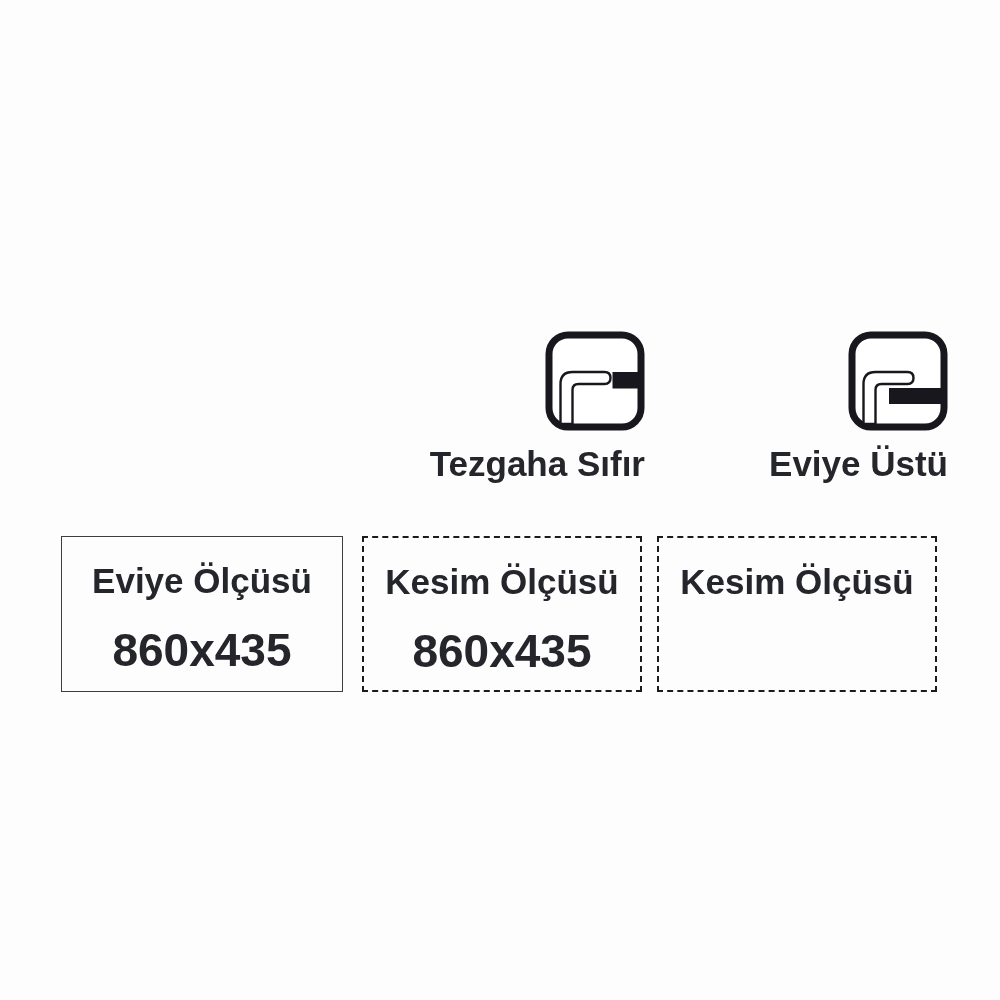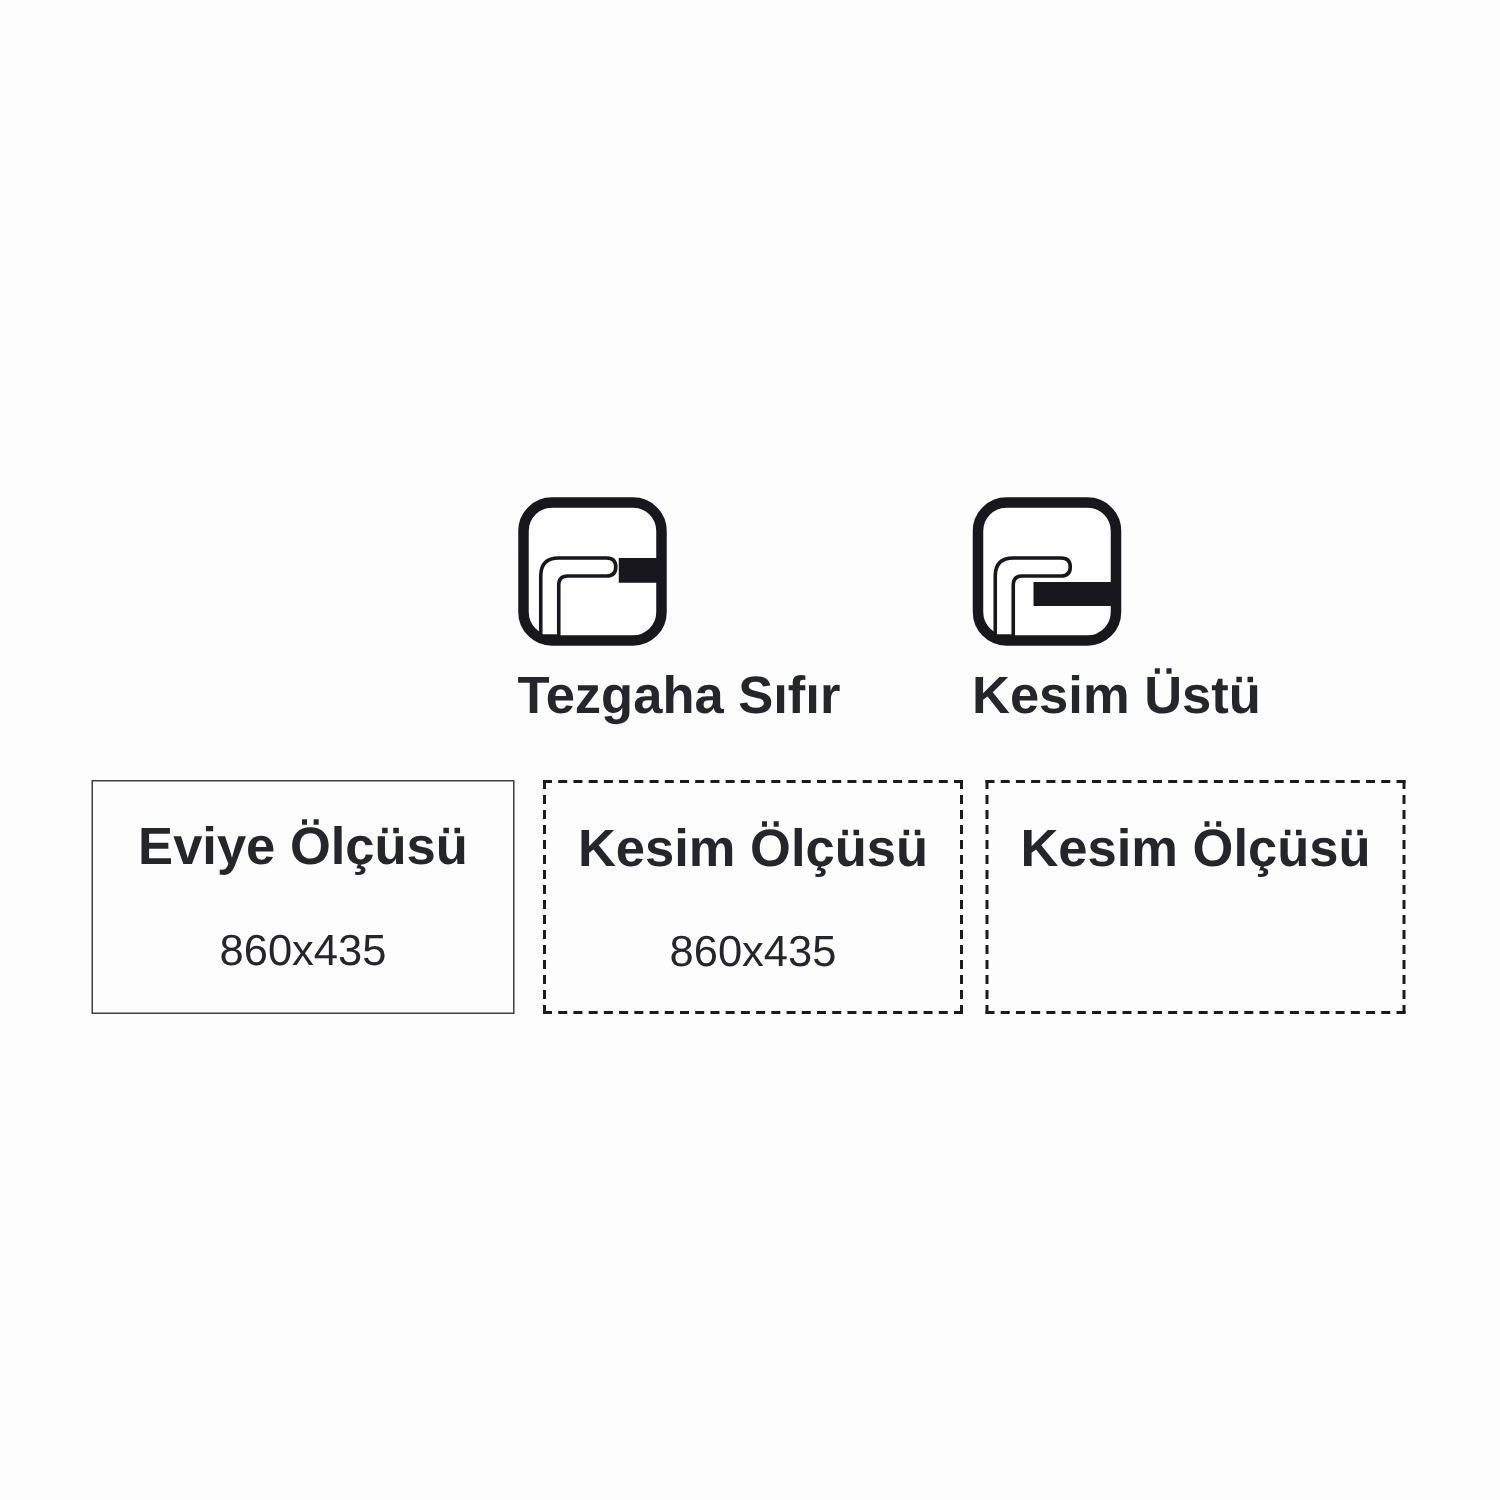--- a/index.html
+++ b/index.html
@@ -15,41 +15,41 @@
     font-family: "Liberation Sans", sans-serif;
     color: #25252c;
     overflow: hidden;
   }
   .mount {
     position: absolute;
     top: 331px;
     width: 300px;
     display: flex;
     flex-direction: column;
-    align-items: flex-start;
+    align-items: flex-end;
   }
   .mount-1 { left: 345px; }
   .mount-2 { left: 648px; }
   .mount-icon {
     width: 100px;
     height: 100px;
     display: block;
   }
   .mount-label {
     margin-top: 12px;
     font-size: 35px;
     font-weight: 700;
     line-height: 42px;
     white-space: nowrap;
     letter-spacing: 0px;
     color: #25252c;
   }
   .dimbox {
     position: absolute;
-    top: 520px;
+    top: 536px;
     height: 156px;
     box-sizing: border-box;
     background: #fdfdfd;
     display: flex;
     flex-direction: column;
     align-items: center;
   }
   .dimbox-solid {
     left: 61px;
     width: 282px;
@@ -67,22 +67,22 @@
   }
   .dimbox-title {
     margin-top: 23px;
     font-size: 35px;
     font-weight: 700;
     line-height: 42px;
     white-space: nowrap;
   }
   .dimbox-value {
     margin-top: 27px;
-    font-size: 29px;
-    font-weight: 400;
+    font-size: 46px;
+    font-weight: 700;
     line-height: 42px;
     white-space: nowrap;
   }
 </style>
 </head>
 <body>
 
 <div class="canvas">
 
   <div class="mount mount-1">
@@ -93,21 +93,21 @@
     </svg>
     <div class="mount-label">Tezgaha Sıfır</div>
   </div>
 
   <div class="mount mount-2">
     <svg class="mount-icon" viewBox="0 0 100 100" aria-hidden="true">
       <rect x="4" y="4" width="92" height="92" rx="19" fill="#ffffff" stroke="#17171d" stroke-width="7"></rect>
       <path d="M15.5 93 L15.5 53 Q15.5 41 27.5 41 L59.5 41 Q65.5 41 65.5 47 Q65.5 53 59.5 53 L33.5 53 Q27.5 53 27.5 59 L27.5 93 Z" fill="#ffffff" stroke="#17171d" stroke-width="2.4"></path>
       <rect x="41" y="57" width="52.5" height="16" fill="#17171d"></rect>
     </svg>
-    <div class="mount-label">Kesim Üstü</div>
+    <div class="mount-label">Eviye Üstü</div>
   </div>
 
   <div class="dimbox dimbox-solid">
     <div class="dimbox-title">Eviye Ölçüsü</div>
     <div class="dimbox-value">860x435</div>
   </div>
 
   <div class="dimbox dimbox-dashed-1">
     <div class="dimbox-title">Kesim Ölçüsü</div>
     <div class="dimbox-value">860x435</div>

